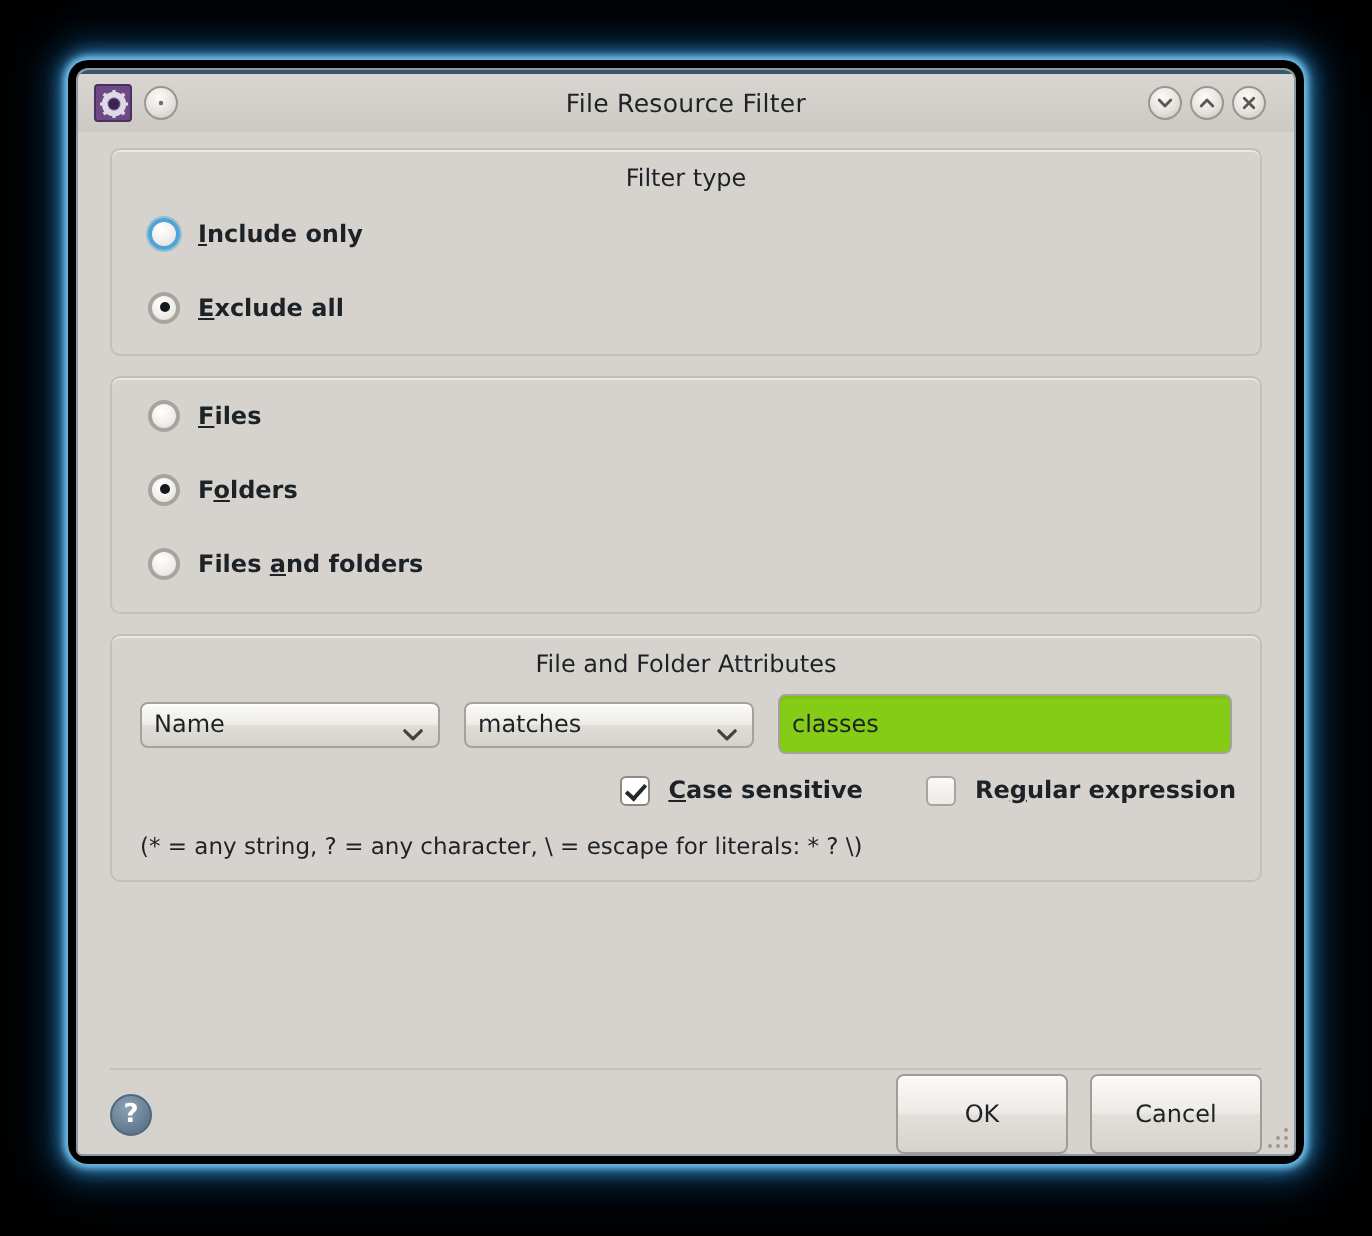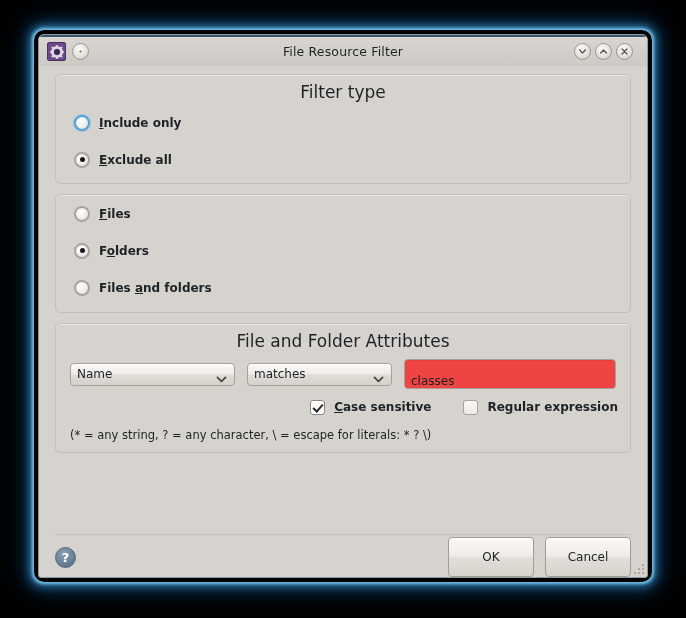--- a/index.html
+++ b/index.html
@@ -117,21 +117,21 @@
     border: 1px solid #c3bfb9;
     border-radius: 5px;
     background: #d6d3ce;
     box-sizing: border-box;
     margin-bottom: 10px;
     box-shadow: inset 0 1px 0 rgba(255,255,255,0.45);
   }
 
   .group-title {
     text-align: center;
-    font-size: 17px;
+    font-size: 12px;
     color: #1d2226;
     padding-top: 7px;
     padding-bottom: 2px;
   }
 
   .row {
     display: flex;
     align-items: center;
     height: 37px;
     padding-left: 18px;
@@ -213,41 +213,41 @@
     box-sizing: border-box;
     border: 1px solid #a6a29b;
     background: linear-gradient(to bottom, #fcfbfa 0%, #eeebe7 48%, #e0ddd8 52%, #d5d1cb 100%);
     display: flex;
     align-items: center;
     padding: 0 6px;
     font-size: 12px;
     color: #1d2226;
     box-shadow: inset 0 1px 0 rgba(255,255,255,0.85);
   }
-  #combo-attribute { width: 165px; margin-right: 12px; align-items: center; }
+  #combo-attribute { width: 150px; margin-right: 12px; align-items: center; }
   #combo-operator  { width: 145px; margin-right: 12px; }
 
   .combo .caret {
     position: absolute;
     right: 7px;
     top: 50%;
     margin-top: -2px;
   }
 
   .textfield {
     flex: 1;
     height: 30px;
     border-radius: 4px;
     box-sizing: border-box;
     border: 1px solid #a6a29b;
-    background: #ef4444;
+    background: #84cc16;
     font-size: 12px;
     color: #1d2226;
     display: flex;
-    align-items: flex-end;
+    align-items: center;
     padding: 0 6px;
     box-shadow: inset 0 1px 1px rgba(0,0,0,0.07);
   }
 
   .opt-row {
     display: flex;
     align-items: center;
     justify-content: flex-end;
     padding: 11px 12px 0 14px;
   }

